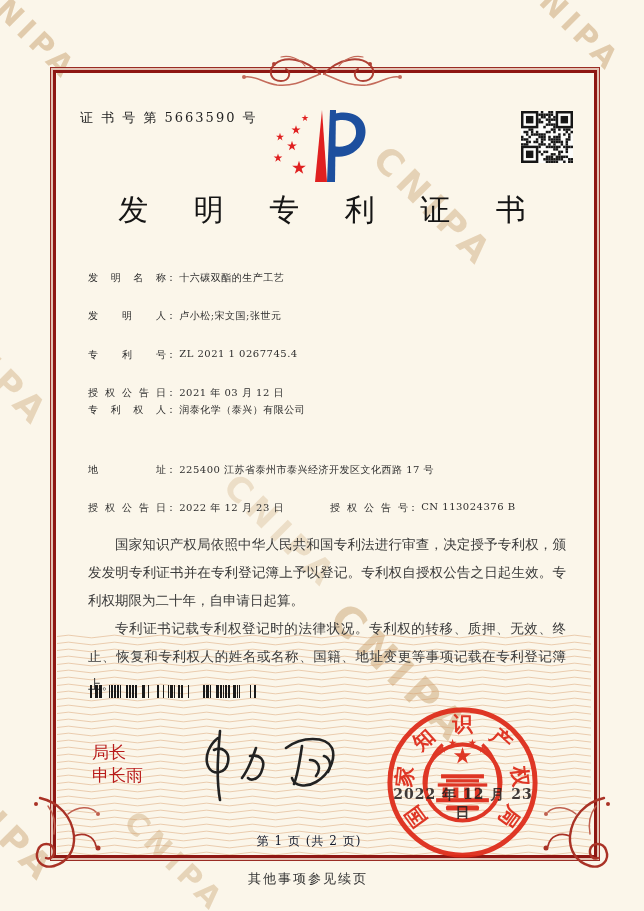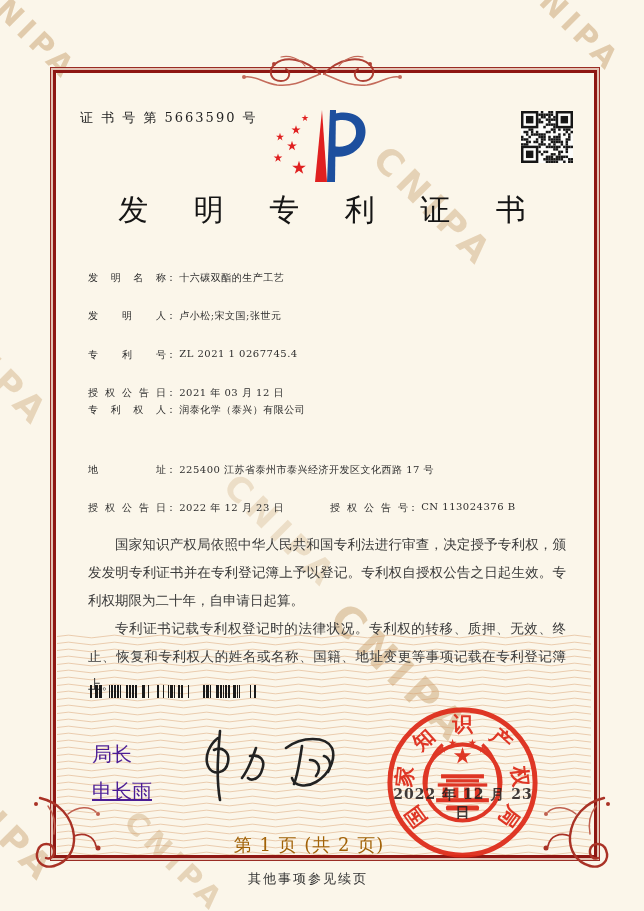--- a/index.html
+++ b/index.html
@@ -37,29 +37,29 @@
   }
   .fcolon{display:inline-block;vertical-align:top;}
   .fvalue{letter-spacing:.5px;}
   .grant2{position:absolute;left:242px;top:0;}
   
   .paras{position:absolute;left:88px;top:530px;width:478px;z-index:2;
     font-size:13.5px;line-height:28px;color:#3a3a3a;text-align:justify;}
   .paras p{margin:0;text-indent:2em;}
   
   .barcode{position:absolute;left:90px;top:683px;z-index:2;}
-  .sigblock{position:absolute;left:92px;top:741px;z-index:2;font-size:20px;color:#4c1d95;}
-  .sigblock .line2{margin-top:10px;text-decoration:underline;}
+  .sigblock{position:absolute;left:92px;top:741px;z-index:2;font-size:17px;color:#b91c1c;}
+  .sigblock .line2{}
   .signature{position:absolute;left:190px;top:726px;z-index:2;}
   .seal{position:absolute;left:380px;top:700px;z-index:3;opacity:.94;}
   .sealdate{
     position:absolute;left:383px;top:786px;width:160px;text-align:center;z-index:4;
     font-size:14px;font-weight:600;color:#272120;letter-spacing:1px;opacity:.88;
   }
-  .pageno{position:absolute;left:0;right:36px;top:833px;text-align:center;font-size:18px;color:#a16207;z-index:2;letter-spacing:1px;margin-left:10px;}
+  .pageno{position:absolute;left:0;right:36px;top:833px;text-align:center;font-size:12px;color:#0f172a;z-index:2;letter-spacing:1px;margin-left:10px;}
   .contnote{position:absolute;left:0;right:40px;top:870px;text-align:center;font-size:13px;color:#333;letter-spacing:2px;z-index:2;padding-left:12px;}
   
   .orn-top{position:absolute;left:227px;top:48px;z-index:2;}
   .orn-bl{position:absolute;left:28px;top:792px;z-index:4;}
   .orn-br{position:absolute;left:541px;top:792px;z-index:4;}
 </style>
 </head>
 <body>
 
 <div id="page">

